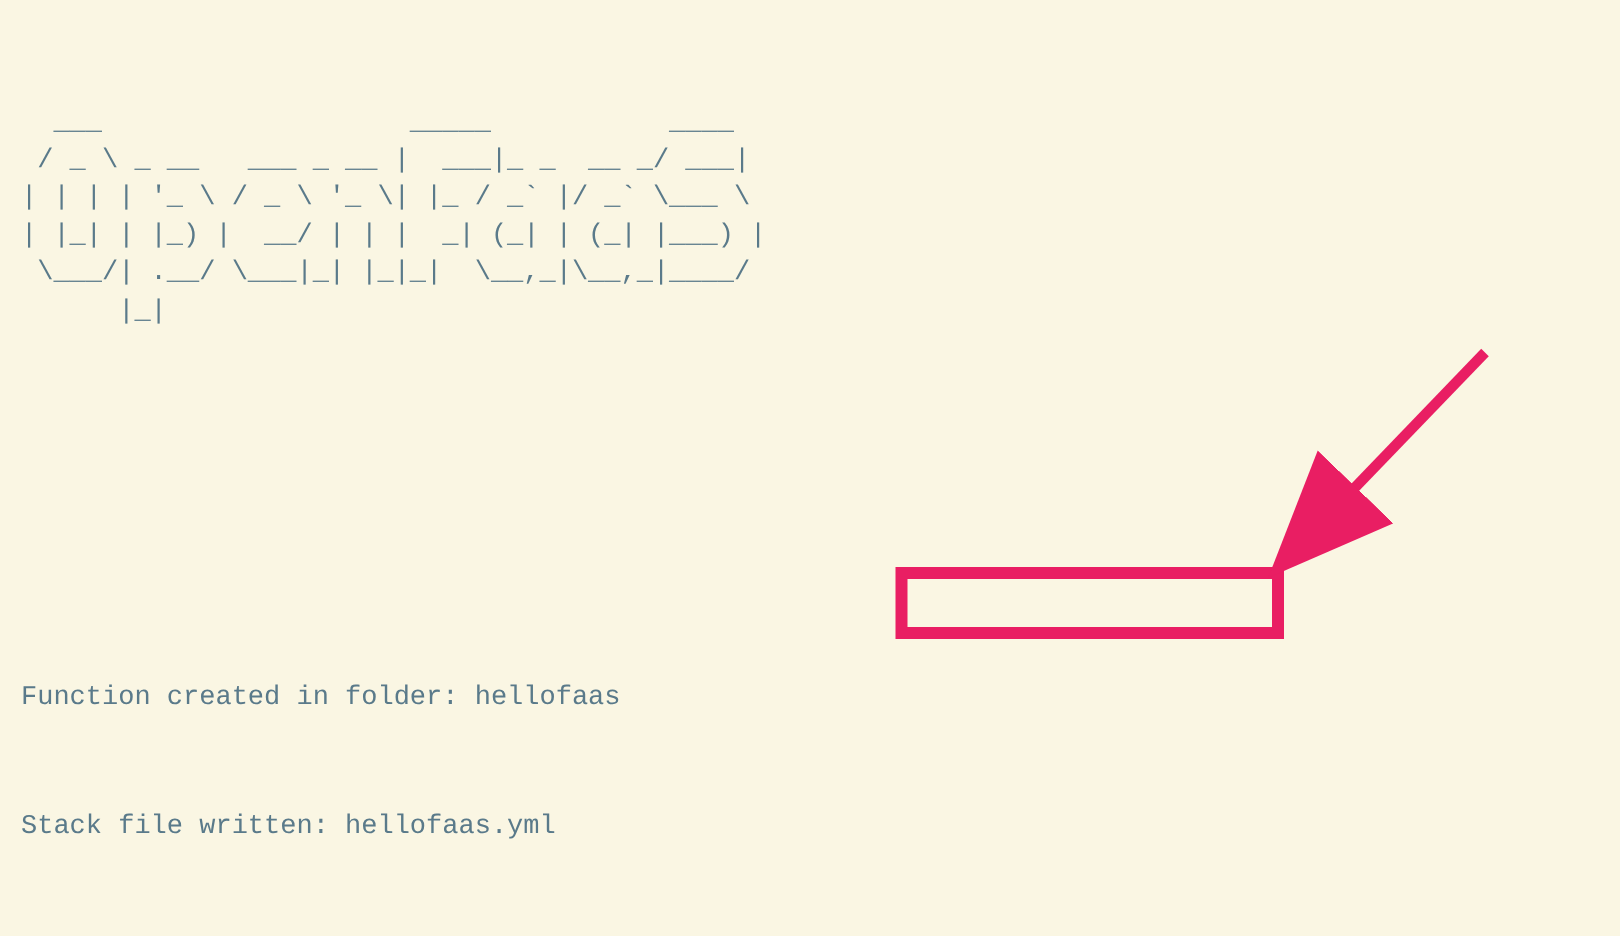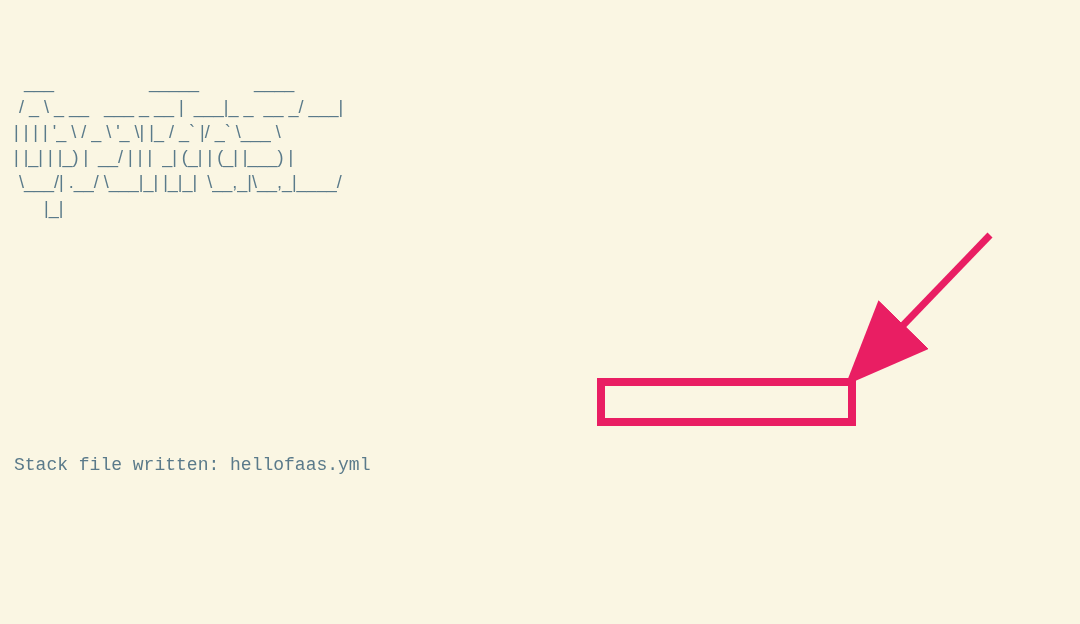--- a/index.html
+++ b/index.html
@@ -14,21 +14,21 @@
       height: 624px;
       overflow: hidden;
       position: relative;
     }
     .terminal-output {
       white-space: pre;
       font-family: inherit;
     }
     .ascii-art {
       white-space: pre;
-      font-family: Liberation Sans, sans-serif;
+      font-family: Liberation Mono, monospace;
       line-height: 1.4;
       letter-spacing: 0;
     }
     .highlight-box {
       position: absolute;
       border: 8px solid #e91e63;
       background: transparent;
       pointer-events: none;
     }
     .arrow {
@@ -44,20 +44,21 @@
 
 <div class="terminal-output">
   <div class="ascii-art">  ___                   _____           ____
  / _ \ _ __   ___ _ __ |  ___|_ _  __ _/ ___|
 | | | | '_ \ / _ \ '_ \| |_ / _` |/ _` \___ \
 | |_| | |_) |  __/ | | |  _| (_| | (_| |___) |
  \___/| .__/ \___|_| |_|_|  \__,_|\__,_|____/
       |_|</div>
   <div class="blank-line"></div>
   <div class="blank-line"></div>
+  <div>Function created in folder: hellofaas</div>
   <div>Stack file written: hellofaas.yml</div>
   
   
   
   
   
   
   
   
   

